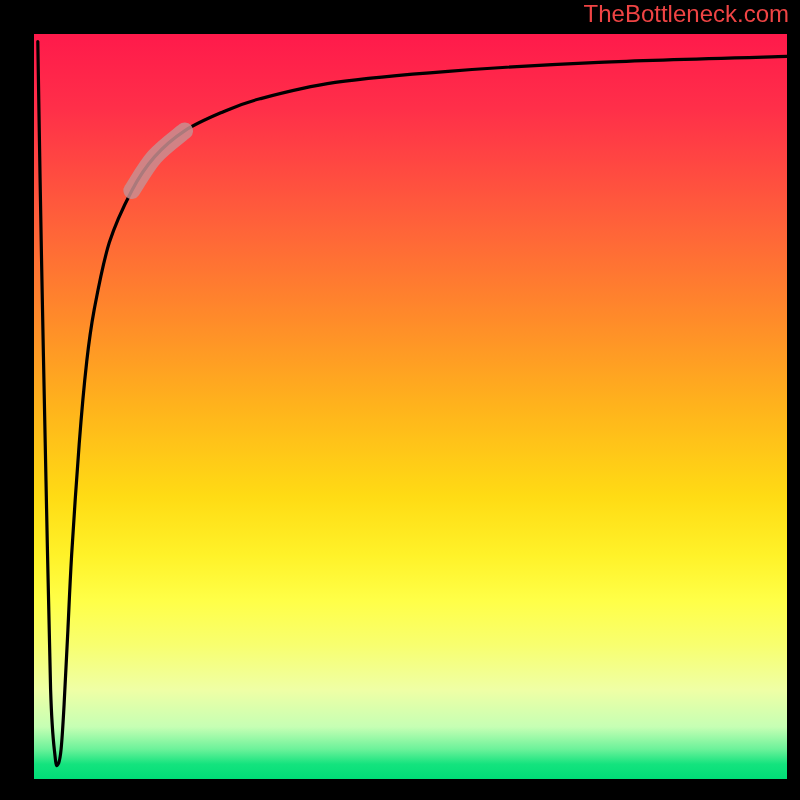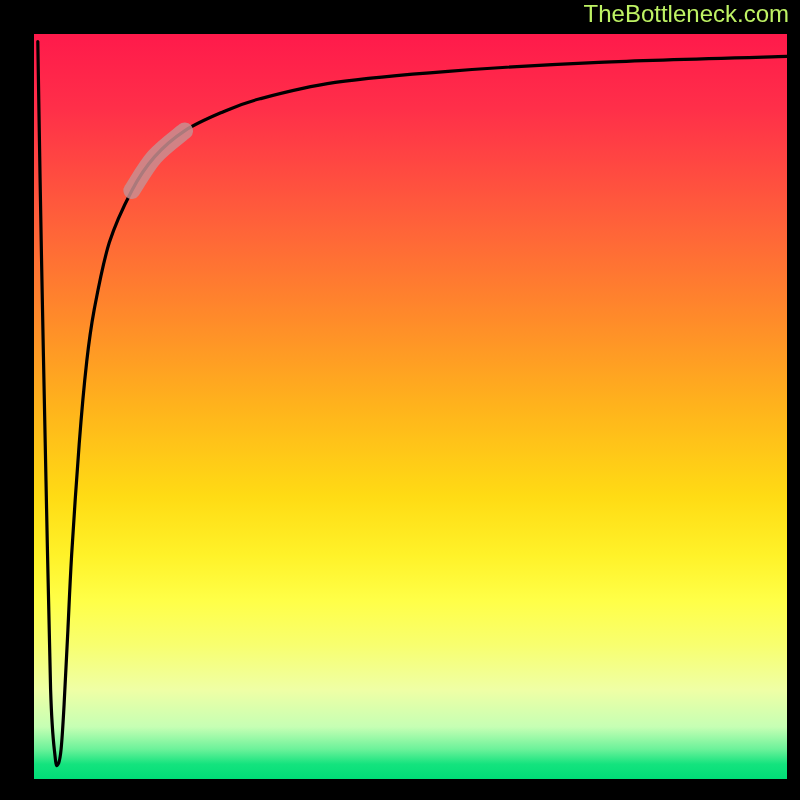--- a/index.html
+++ b/index.html
@@ -43,21 +43,21 @@
       #00dd77 100%
     );
     overflow: hidden;
   }
   .watermark {
     position: absolute;
     top: 0px;
     right: 11px;
     font-size: 24px;
     font-weight: 400;
-    color: #bef264;
+    color: #ef4444;
     letter-spacing: 0px;
     user-select: none;
     pointer-events: none;
   }
   svg.curve {
     position: absolute;
     left: 0; top: 0;
     width: 100%;
     height: 100%;
     overflow: visible;

